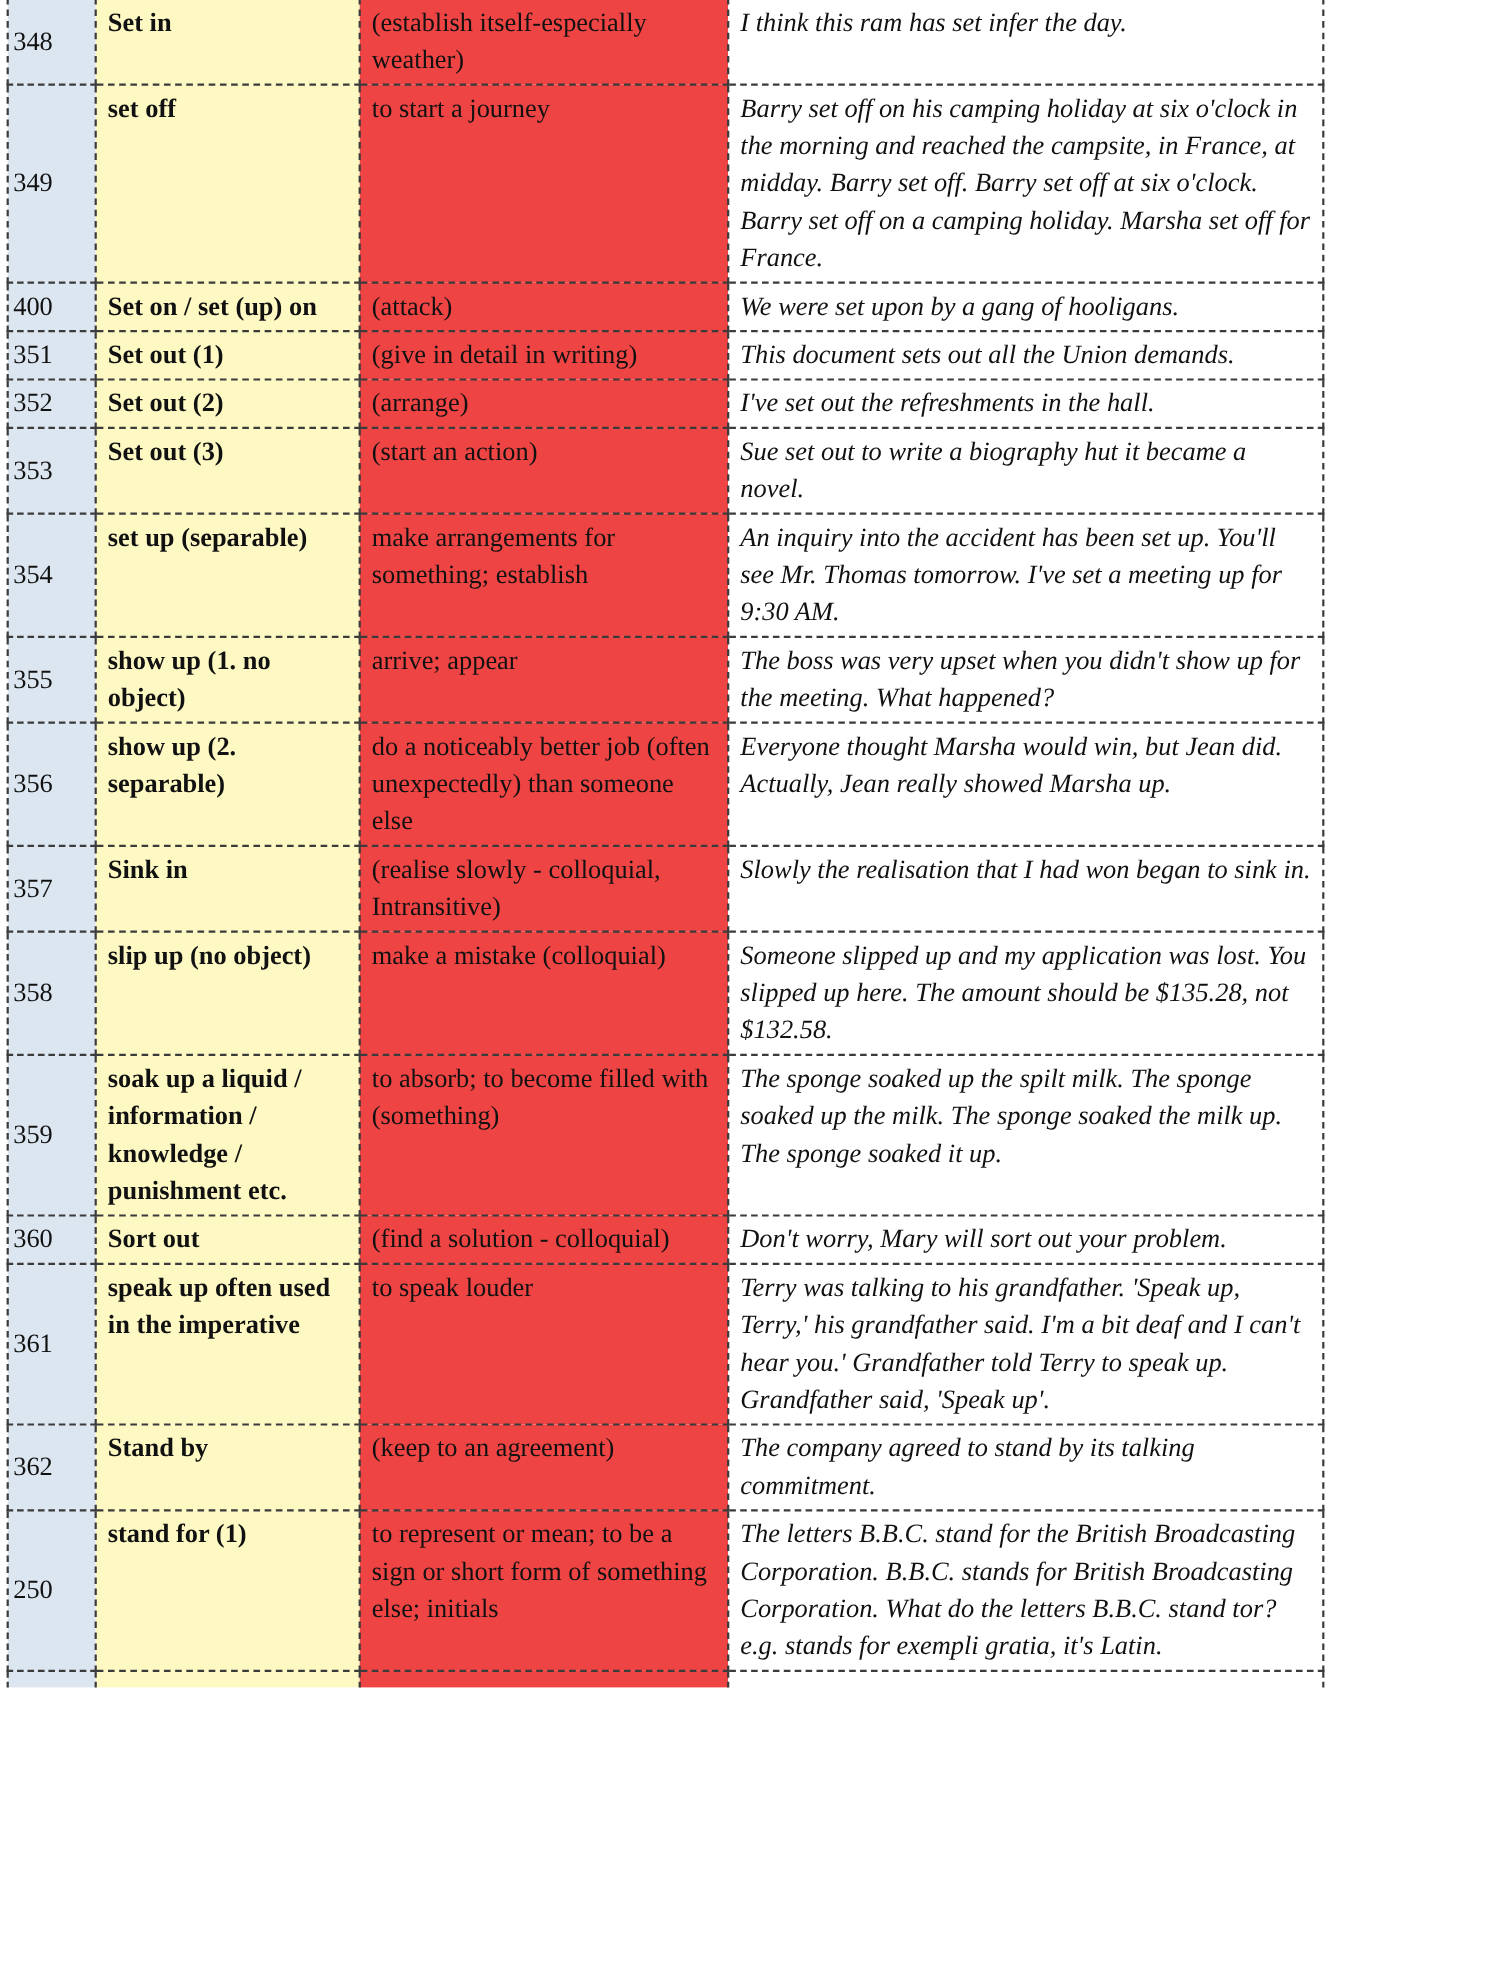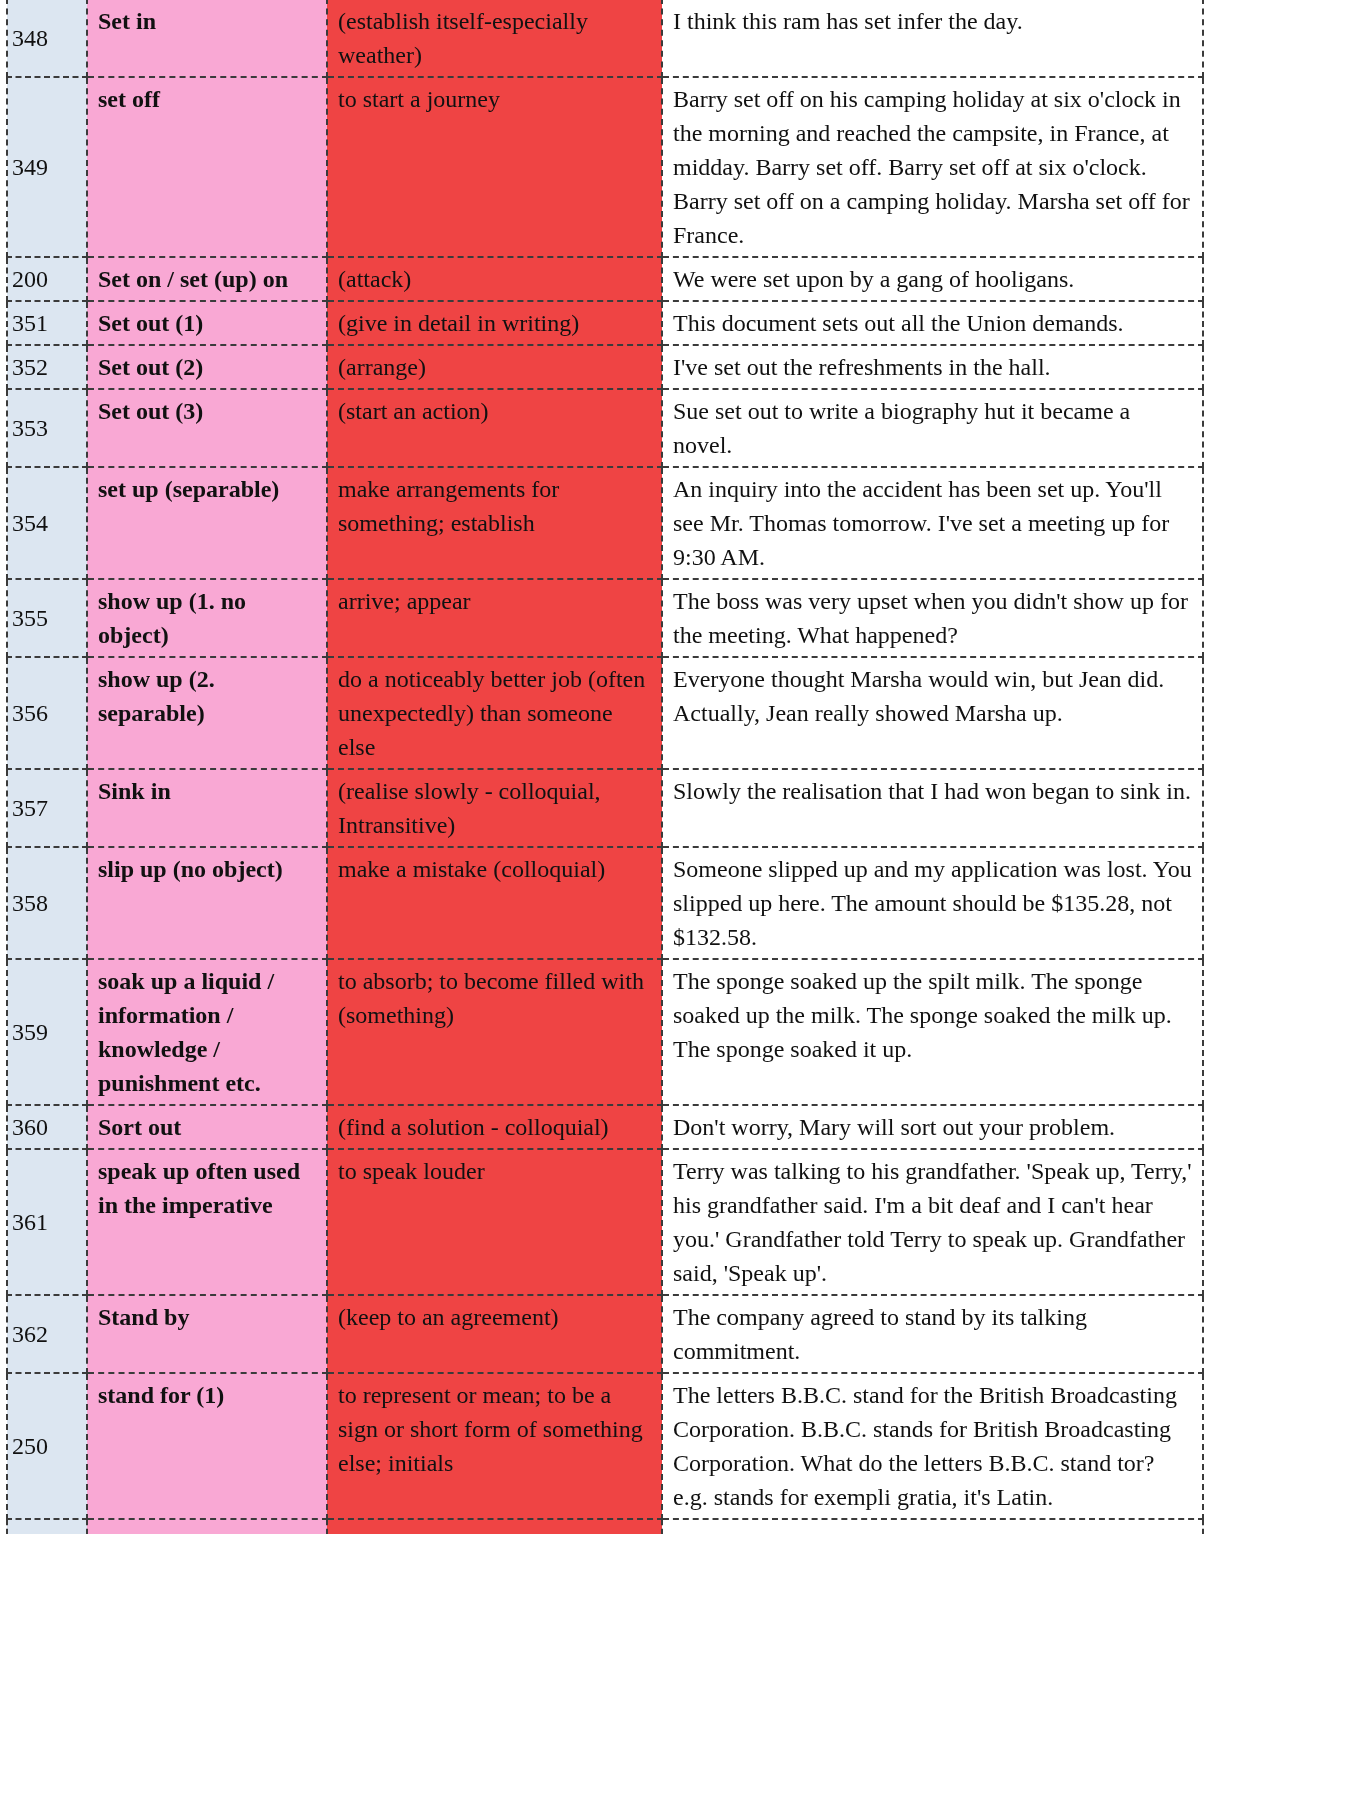--- a/index.html
+++ b/index.html
@@ -32,29 +32,30 @@
     word-wrap: break-word;
   }
   td.cell-num {
     background: #dce6f1;
     vertical-align: middle;
     text-align: left;
     padding-left: 4px;
     padding-right: 4px;
   }
   td.cell-verb {
-    background: #f9a8d4;
+    background: #fef9c3;
     font-weight: bold;
     margin-top: 34px;
   }
   td.cell-meaning {
     background: #ef4444;
   }
   td.cell-example {
     background: #ffffff;
+    font-style: italic;
   }
   tr.partial td {
     height: 14px;
     border-bottom: none;
     padding: 0 10px;
   }
 </style>
 </head>
 <body>
 
@@ -73,21 +74,21 @@
         <td class="cell-meaning">(establish itself-especially weather)</td>
         <td class="cell-example">I think this ram has set infer the day.</td>
       </tr>
       <tr>
         <td class="cell-num">349</td>
         <td class="cell-verb">set off</td>
         <td class="cell-meaning">to start a journey</td>
         <td class="cell-example">Barry set off on his camping holiday at six o'clock in the morning and reached the campsite, in France, at midday. Barry set off. Barry set off at six o'clock. Barry set off on a camping holiday. Marsha set off for France.</td>
       </tr>
       <tr>
-        <td class="cell-num">200</td>
+        <td class="cell-num">400</td>
         <td class="cell-verb">Set on / set (up) on</td>
         <td class="cell-meaning">(attack)</td>
         <td class="cell-example">We were set upon by a gang of hooligans.</td>
       </tr>
       <tr>
         <td class="cell-num">351</td>
         <td class="cell-verb">Set out (1)</td>
         <td class="cell-meaning">(give in detail in writing)</td>
         <td class="cell-example">This document sets out all the Union demands.</td>
       </tr>

